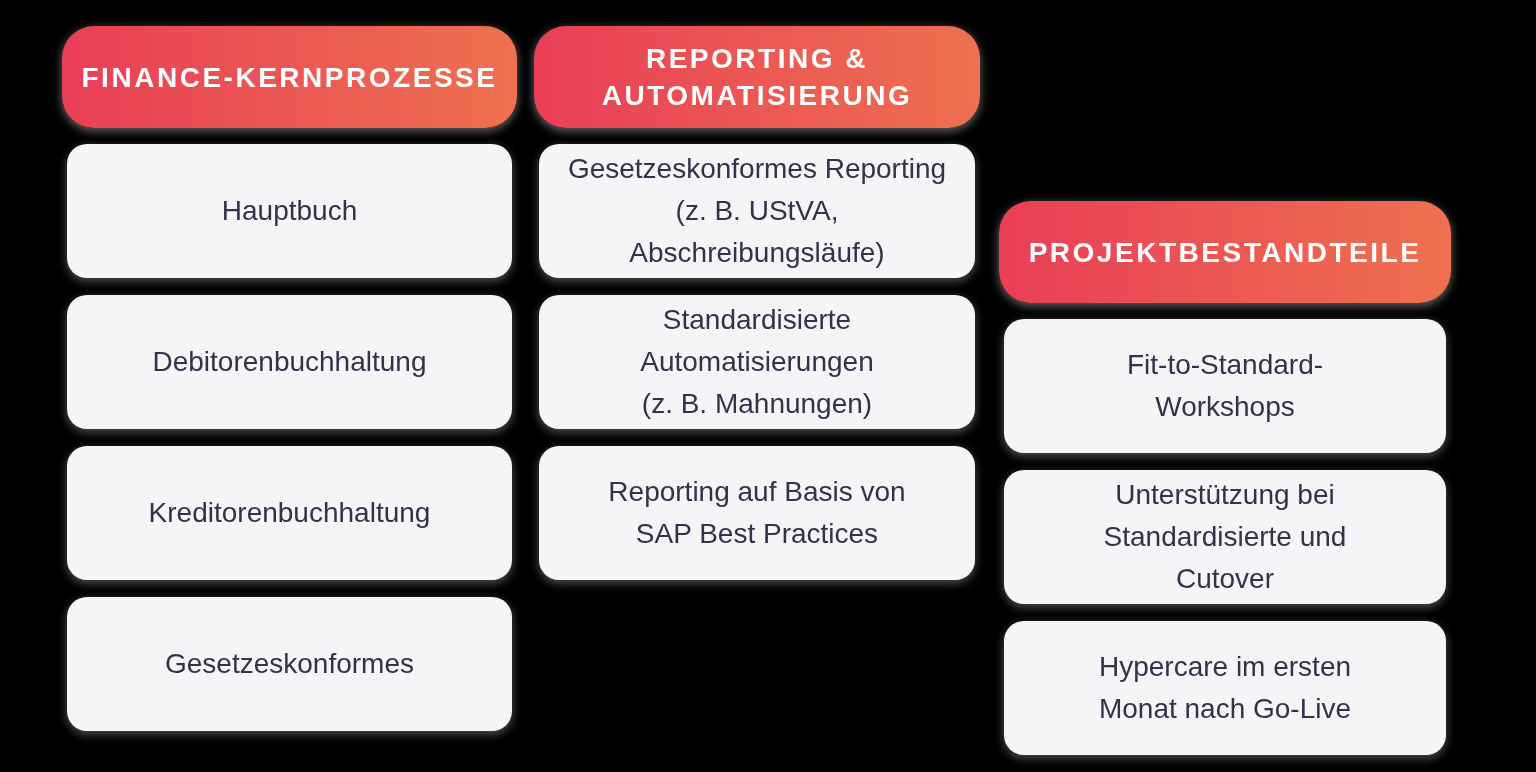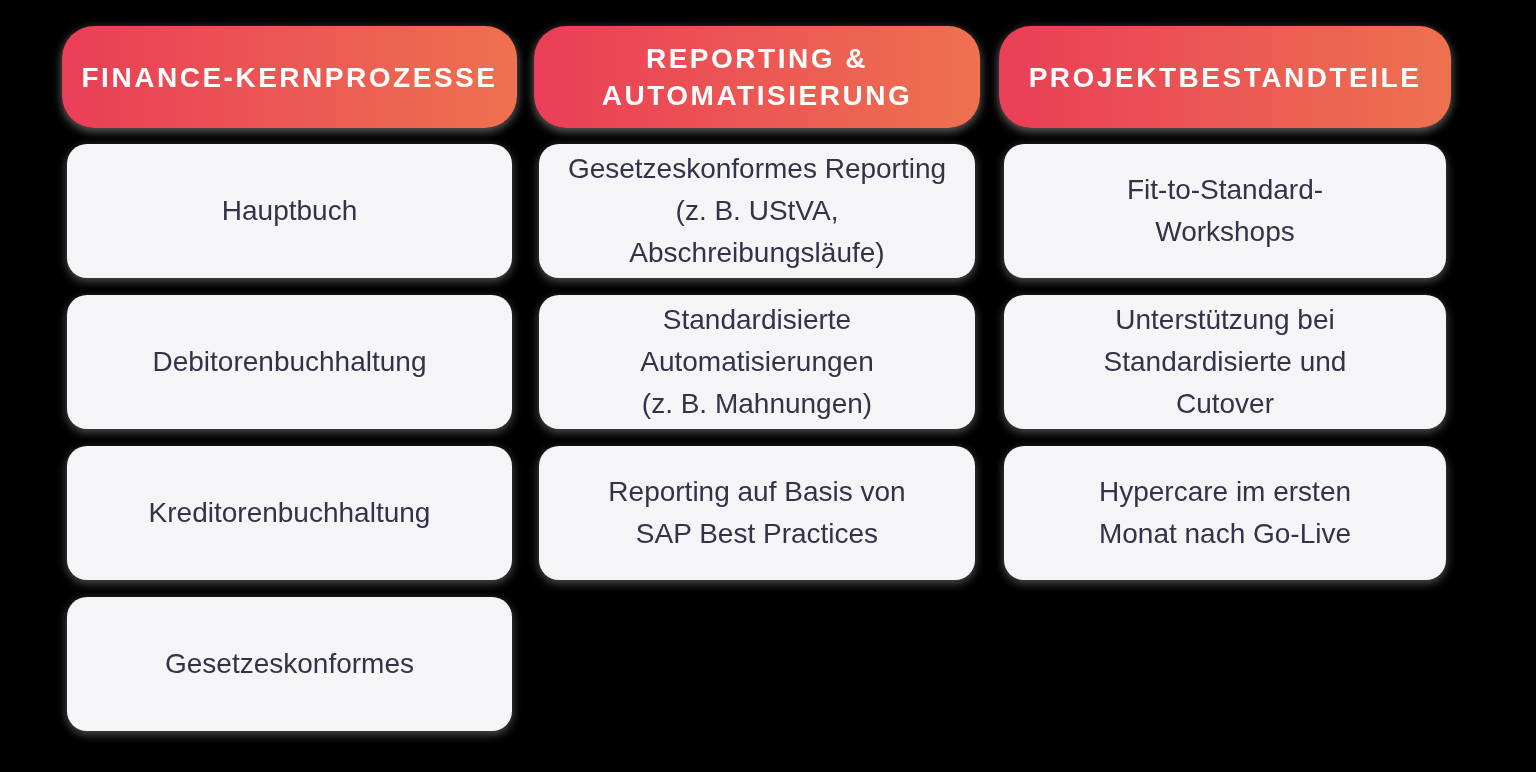--- a/index.html
+++ b/index.html
@@ -19,21 +19,21 @@
     padding: 26px 0 0 62px;
     display: flex;
     gap: 17px;
   }
   .column {
     display: flex;
     flex-direction: column;
   }
   .column.col-1 { width: 455px; }
   .column.col-2 { width: 446px; }
-  .column.col-3 { width: 452px; margin-left: 2px; }
+  .column.col-3 { width: 452px; margin-left: 2px; justify-content: flex-end; }
 
   .header-pill {
     height: 102px;
     border-radius: 32px;
     background: linear-gradient(90deg, #e93e57 0%, #ee7150 100%);
     display: flex;
     align-items: center;
     justify-content: center;
     text-align: center;
     margin-bottom: 16px;

